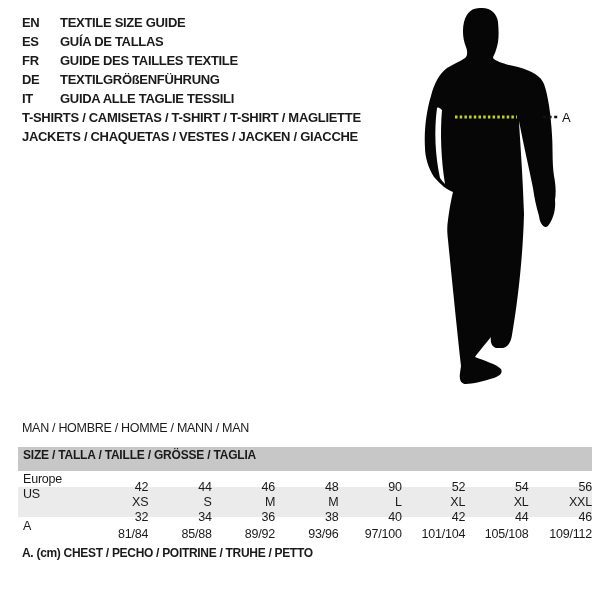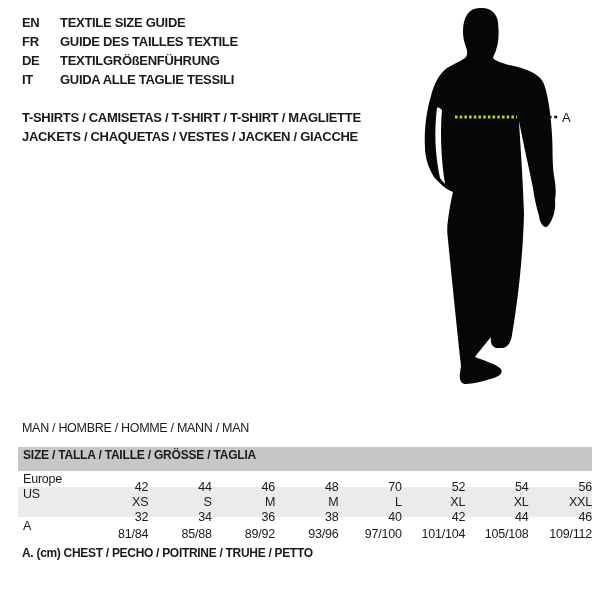--- a/index.html
+++ b/index.html
@@ -42,20 +42,24 @@
   
   .footnote { position: absolute; left: 22px; top: 546px; font-size: 12px; font-weight: 700; line-height: 14px; letter-spacing: -0.3px; white-space: nowrap; }
 </style>
 </head>
 <body>
 
 <div class="lang-list">
   <div class="lang-row">
     <span class="lang-code">EN</span>
     <span class="lang-label">TEXTILE SIZE GUIDE</span>
+  </div>
+  <div class="lang-row">
+    <span class="lang-code">ES</span>
+    <span class="lang-label">GUÍA DE TALLAS</span>
   </div>
   <div class="lang-row">
     <span class="lang-code">FR</span>
     <span class="lang-label">GUIDE DES TAILLES TEXTILE</span>
   </div>
   <div class="lang-row">
     <span class="lang-code">DE</span>
     <span class="lang-label">TEXTILGRÖßENFÜHRUNG</span>
   </div>
   <div class="lang-row">
@@ -126,21 +130,21 @@
 
 <div class="size-table">
   <div class="size-table-header">SIZE / TALLA / TAILLE / GRÖSSE / TAGLIA</div>
 
   <div class="size-row row-europe">
     <span class="size-label">Europe</span>
     <span class="size-cell">42</span>
     <span class="size-cell">44</span>
     <span class="size-cell">46</span>
     <span class="size-cell">48</span>
-    <span class="size-cell">70</span>
+    <span class="size-cell">90</span>
     <span class="size-cell">52</span>
     <span class="size-cell">54</span>
     <span class="size-cell">56</span>
   </div>
 
   <div class="size-row row-us1 shaded">
     <span class="size-label">US</span>
     <span class="size-cell">XS</span>
     <span class="size-cell">S</span>
     <span class="size-cell">M</span>

